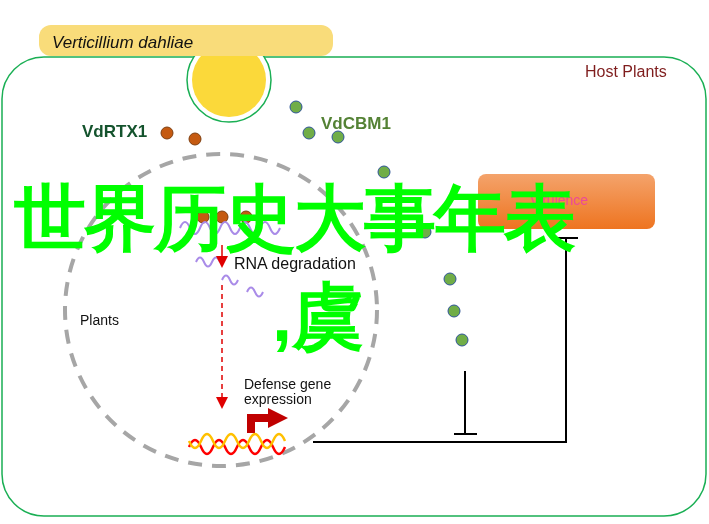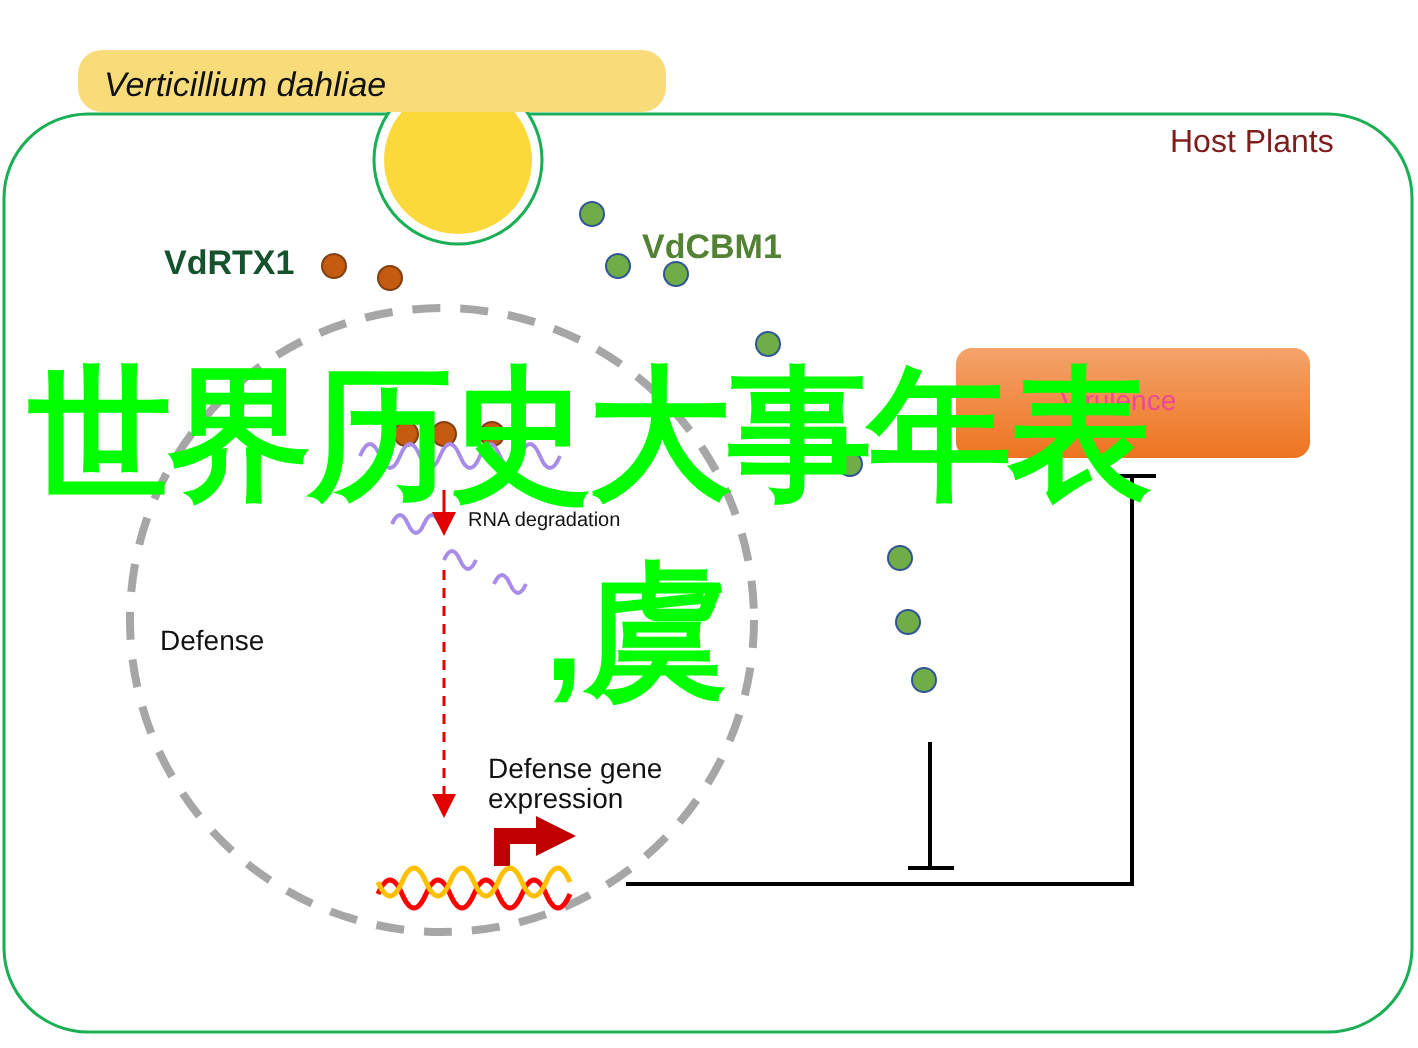--- a/index.html
+++ b/index.html
@@ -4,21 +4,21 @@
 <style>
   html, body { margin: 0; padding: 0; background: #ffffff; }
   body { width: 709px; height: 524px; position: relative; overflow: hidden; font-family: "Liberation Sans", sans-serif; }
   #stage { position: absolute; left: 0; top: 0; width: 709px; height: 524px; }
   .txt { position: absolute; white-space: nowrap; }
   .pathogen-label { left: 52px; top: 33px; font-size: 17px; font-style: italic; color: #111; }
   .host-label { left: 585px; top: 63px; font-size: 16px; color: #7f1d1d; }
   .vdrtx1-label { left: 82px; top: 122px; font-size: 17px; font-weight: bold; color: #14532d; }
   .vdcbm1-label { left: 321px; top: 114px; font-size: 17px; font-weight: bold; color: #548235; }
   .nucleus-label { left: 80px; top: 312px; font-size: 14px; color: #111; }
-  .rna-label { left: 234px; top: 255px; font-size: 10px; color: #111; }
+  .rna-label { left: 234px; top: 255px; font-size: 16px; color: #111; }
   .virulence-label { left: 530px; top: 192px; font-size: 14px; color: #ec4899; }
   .defense-label { left: 244px; top: 377px; font-size: 14px; line-height: 15px; color: #111; }
   .overlay-line1 { left: 14px; top: 178px; font-size: 72px; font-weight: bold; color: #00ff00; letter-spacing: -2px; line-height: 80px; }
   .overlay-line2 { left: 272px; top: 276px; font-size: 72px; font-weight: bold; color: #00ff00; line-height: 80px; }
 </style>
 </head>
 <body>
 
 <div id="stage">
   <svg width="709" height="524" viewBox="0 0 709 524">
@@ -85,21 +85,21 @@
       <line x1="555" y1="238" x2="578" y2="238"></line>
       <line x1="465" y1="371" x2="465" y2="434"></line>
       <line x1="454" y1="434" x2="477" y2="434"></line>
     </g>
   </svg>
 
   <div class="txt pathogen-label">Verticillium dahliae</div>
   <div class="txt host-label">Host Plants</div>
   <div class="txt vdrtx1-label">VdRTX1</div>
   <div class="txt vdcbm1-label">VdCBM1</div>
-  <div class="txt nucleus-label">Defense</div>
+  <div class="txt nucleus-label">Plants</div>
   <div class="txt rna-label">RNA degradation</div>
   <div class="txt virulence-label">Virulence</div>
   <div class="txt overlay-line1">世界历史大事年表</div>
 
   <div class="txt defense-label">
     <div>Defense gene</div>
     <div>expression</div>
   </div>
   <div class="txt overlay-line2">,虞</div>
 </div>

